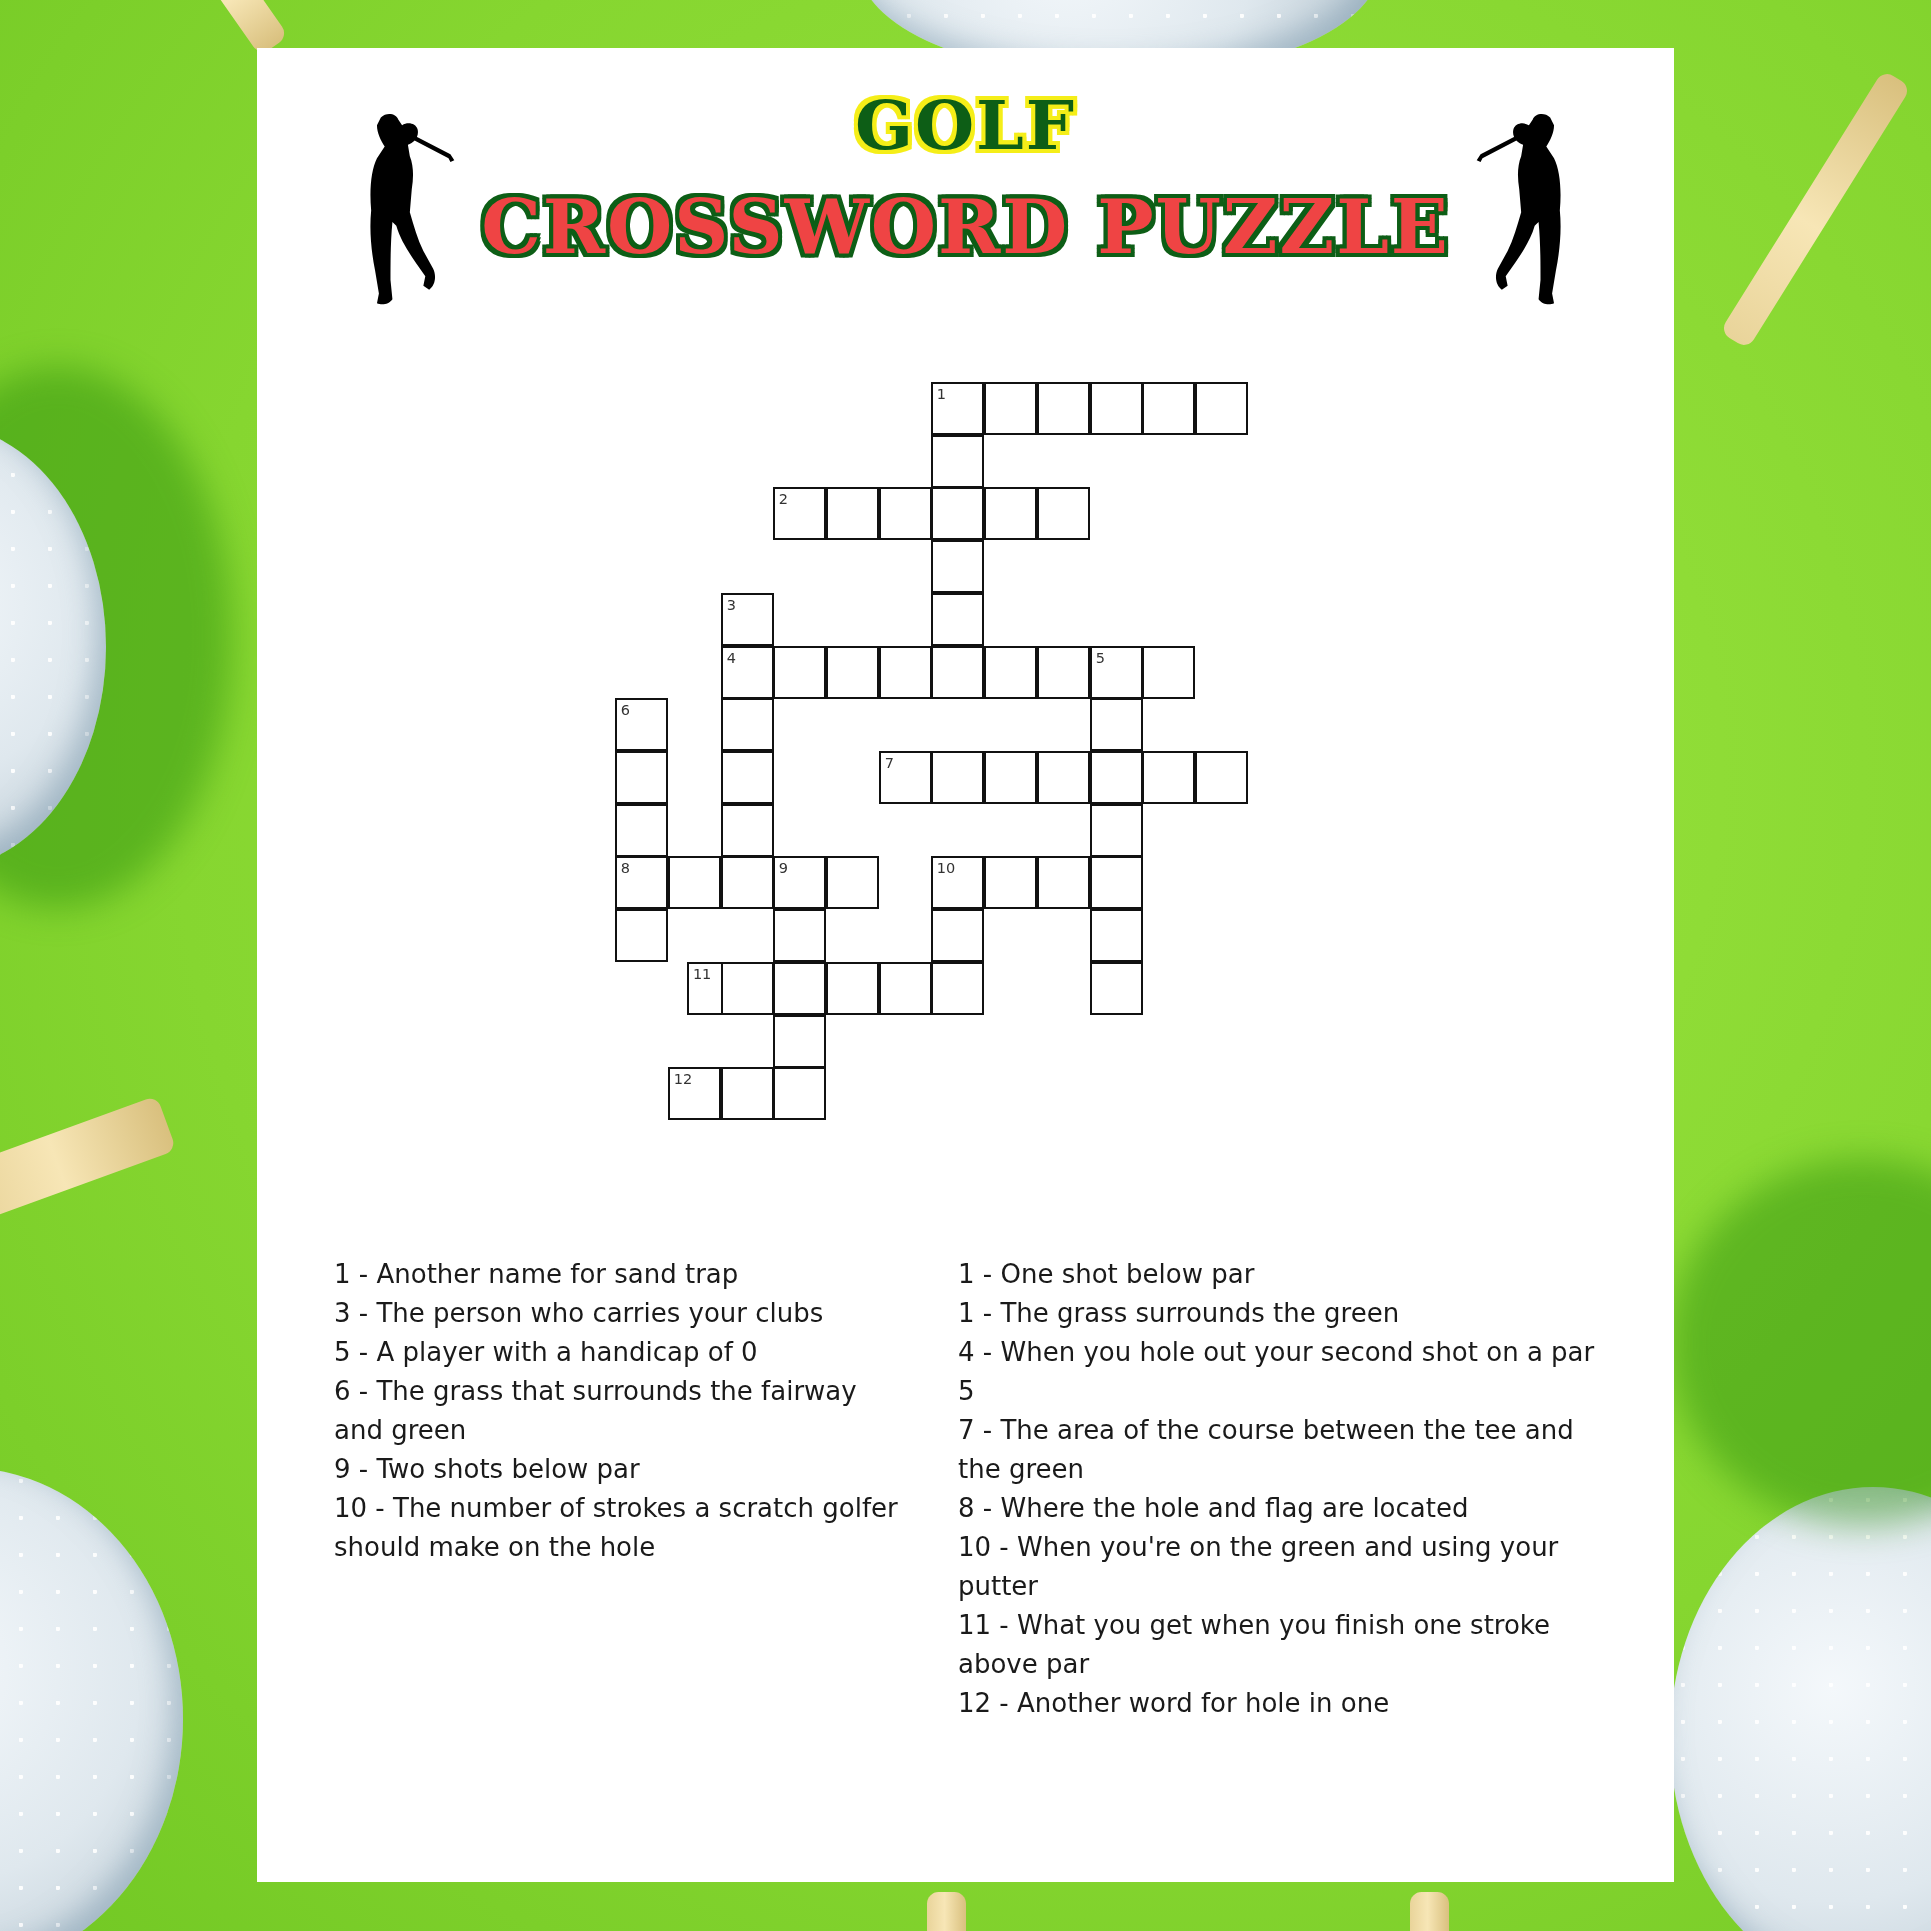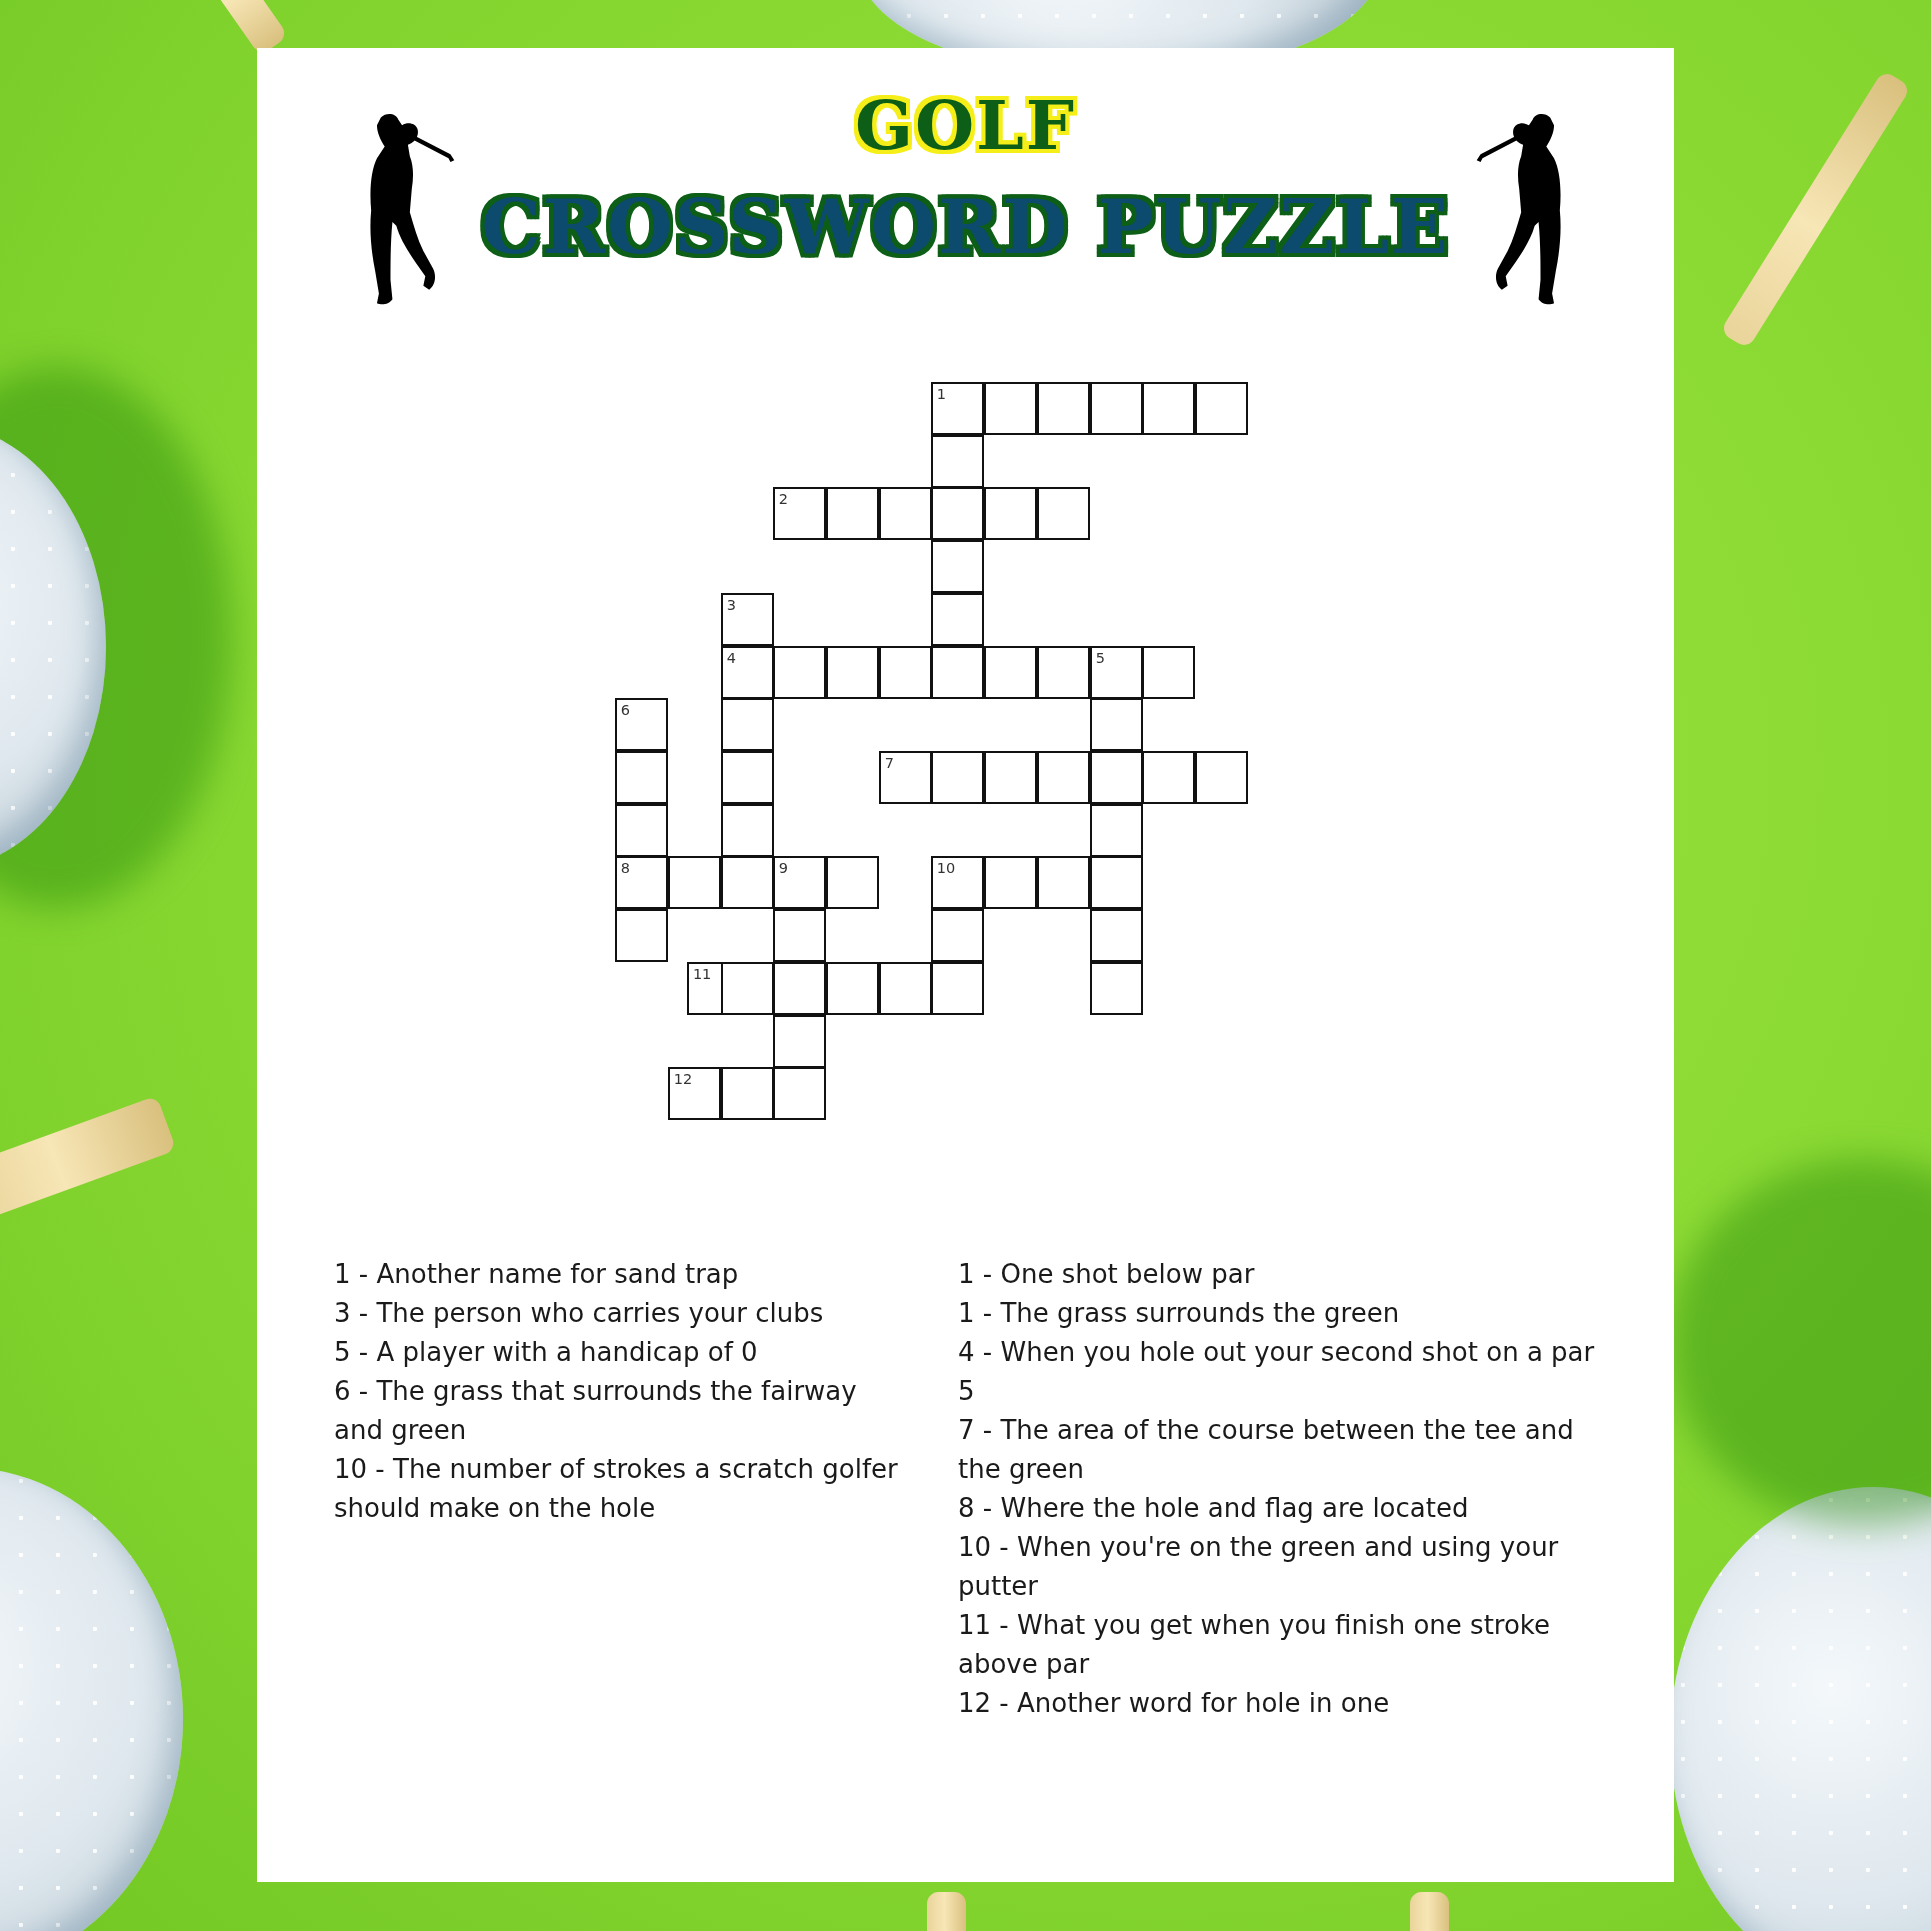--- a/index.html
+++ b/index.html
@@ -24,21 +24,21 @@
   }
   .title-golf, .title-cw {
     position: absolute; left: 0; width: 100%; text-align: center;
     font-family: "DejaVu Serif", serif; font-weight: bold; letter-spacing: 1.9px;
   }
   .title-golf {
     top: 37px; font-size: 68px; color: #0d5e16;
     text-shadow: -3.9px -3.9px 0 #f5ee18, 3.9px -3.9px 0 #f5ee18, -3.9px 3.9px 0 #f5ee18, 3.9px 3.9px 0 #f5ee18, 0 3.9px 0 #f5ee18, 0 -3.9px 0 #f5ee18, 3.9px 0 0 #f5ee18, -3.9px 0 0 #f5ee18;
   }
   .title-cw {
-    top: 135px; font-size: 75px; color: #0c4a6e;
+    top: 135px; font-size: 75px; color: #ef4444;
     text-shadow: -3.9px -3.9px 0 #0d5e16, 3.9px -3.9px 0 #0d5e16, -3.9px 3.9px 0 #0d5e16, 3.9px 3.9px 0 #0d5e16, 0 3.9px 0 #0d5e16, 0 -3.9px 0 #0d5e16, 3.9px 0 0 #0d5e16, -3.9px 0 0 #0d5e16;
   }
   .golfer { position: absolute; top: 58px; width: 126px; height: 203px; }
   .golfer.left { left: 85px; }
   .golfer.right { right: 85px; transform: scaleX(-1); }
 
   .grid { position: absolute; left: 0; top: 0; }
   .cell {
     position: absolute; width: 53px; height: 53px; box-sizing: border-box;
     border: 2.4px solid #111; background: #fff; margin-left: -1.2px; margin-top: -1.2px;
@@ -175,20 +175,21 @@
         <span class="num">12</span>
       </div>
       <div class="cell" style="left: 465px; top: 1020px;"></div>
     </div>
 
   <ul class="clue-list down-col">
     <li>1 - Another name for sand trap</li>
     <li>3 - The person who carries your clubs</li>
     <li>5 - A player with a handicap of 0</li>
     <li>6 - The grass that surrounds the fairway and green</li>
+    <li>9 - Two shots below par</li>
     <li>10 - The number of strokes a scratch golfer should make on the hole</li>
   </ul>
 
   <ul class="clue-list across-col">
     <li>1 - One shot below par</li>
     <li>1 - The grass surrounds the green</li>
     <li>4 - When you hole out your second shot on a par 5</li>
     <li>7 - The area of the course between the tee and the green</li>
     <li>8 - Where the hole and flag are located</li>
     <li>10 - When you're on the green and using your putter</li>

